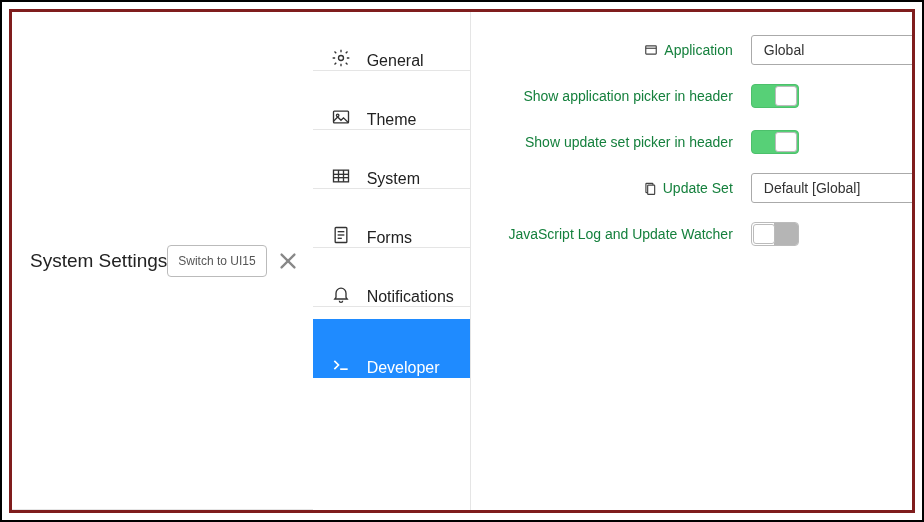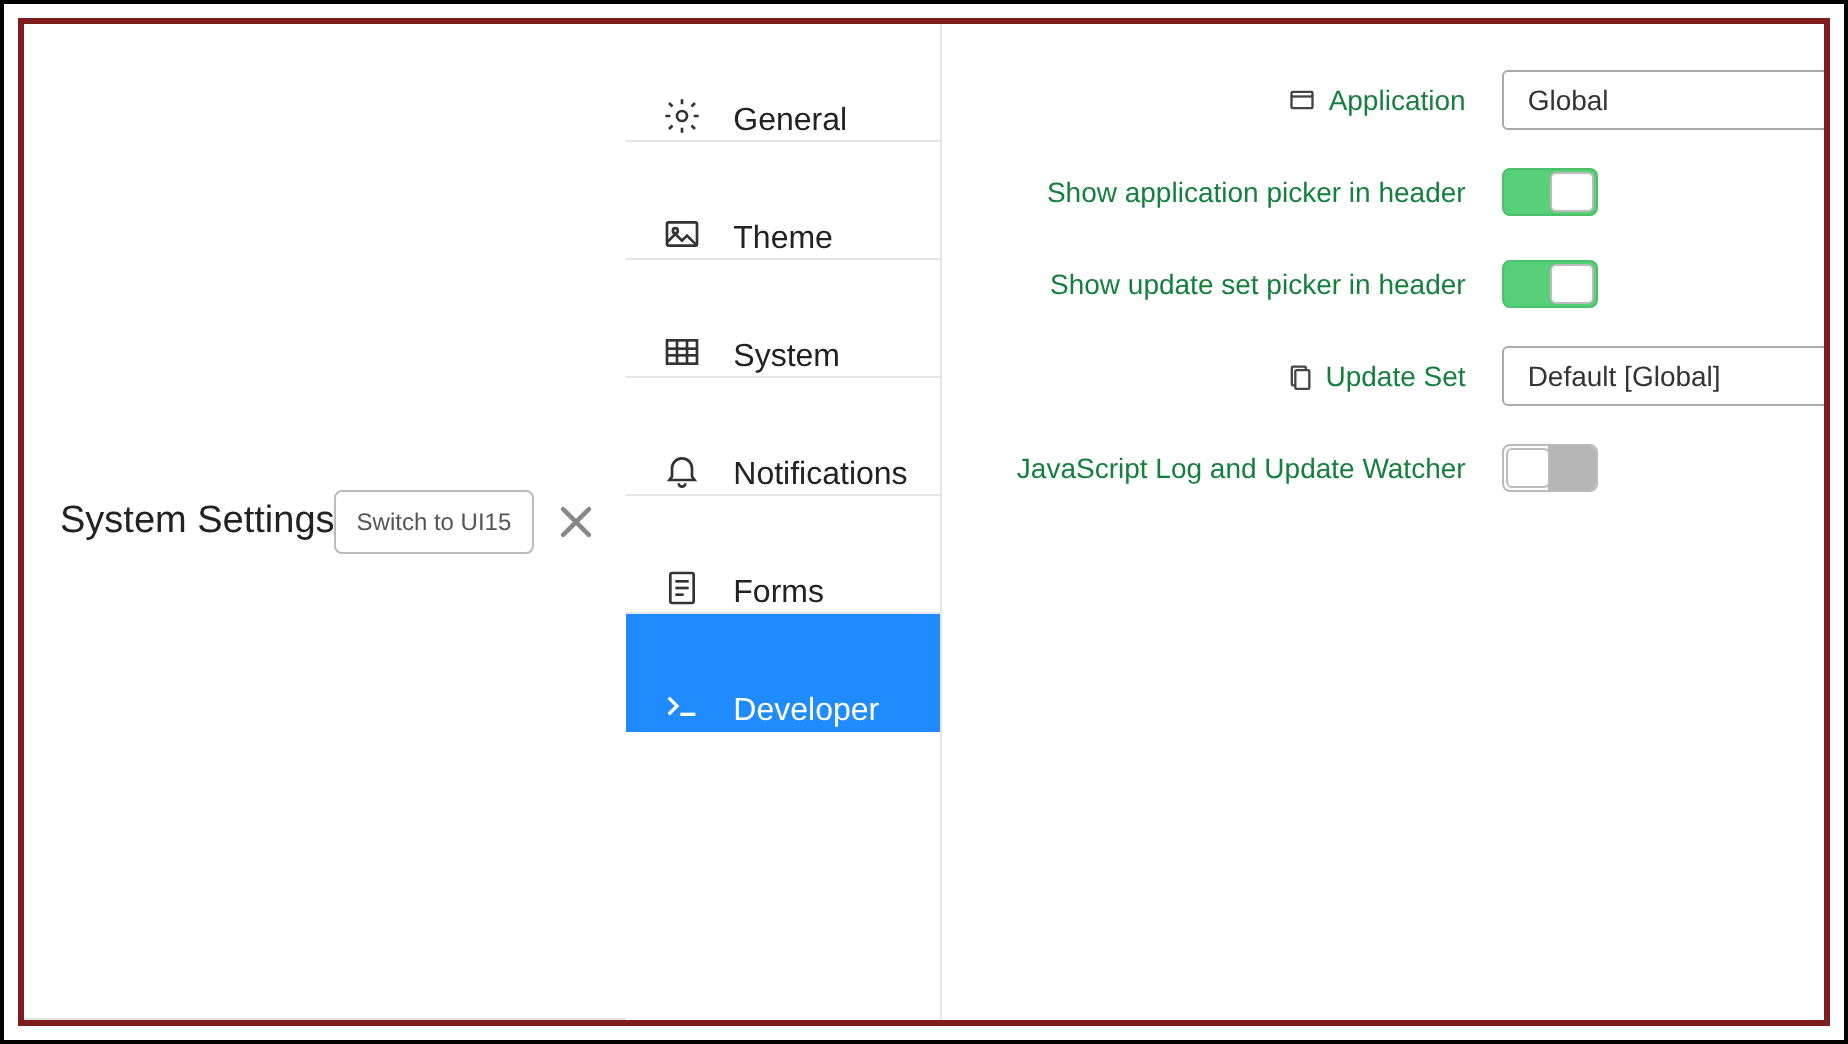--- a/index.html
+++ b/index.html
@@ -67,20 +67,21 @@
     height: 59px;
     padding: 0 16px;
     border-bottom: 1px solid #e5e5e5;
     cursor: pointer;
     font-size: 16px;
   }
   .sidebar-item.active {
     background: #1f8bff;
     color: #fff;
     border-bottom: 1px solid #1f8bff;
+    margin-top: 12px;
   }
   .sidebar-item .icon {
     width: 24px;
     height: 24px;
     margin-right: 14px;
     display: inline-flex;
     align-items: center;
     justify-content: center;
     color: #333;
   }
@@ -214,37 +215,37 @@
                 <line x1="9" y1="5" x2="9" y2="19"></line>
                 <line x1="15" y1="5" x2="15" y2="19"></line>
               </svg>
           </span>
           <span>System</span>
         </div>
 
         <div class="sidebar-item">
           <span class="icon">
             <svg viewBox="0 0 24 24" width="20" height="20" fill="none" stroke="currentColor" stroke-width="1.6">
-                <path d="M6 16V11a6 6 0 1 1 12 0v5l1.5 2H4.5L6 16z"></path>
-                <path d="M10 20a2 2 0 0 0 4 0"></path>
-              </svg>
-          </span>
-          <span>Notifications</span>
-        </div>
-
-        <div class="sidebar-item">
-          <span class="icon">
-            <svg viewBox="0 0 24 24" width="20" height="20" fill="none" stroke="currentColor" stroke-width="1.6">
                 <rect x="5" y="3" width="14" height="18" rx="1"></rect>
                 <line x1="8" y1="8" x2="16" y2="8"></line>
                 <line x1="8" y1="12" x2="16" y2="12"></line>
                 <line x1="8" y1="16" x2="13" y2="16"></line>
               </svg>
           </span>
           <span>Forms</span>
+        </div>
+
+        <div class="sidebar-item">
+          <span class="icon">
+            <svg viewBox="0 0 24 24" width="20" height="20" fill="none" stroke="currentColor" stroke-width="1.6">
+                <path d="M6 16V11a6 6 0 1 1 12 0v5l1.5 2H4.5L6 16z"></path>
+                <path d="M10 20a2 2 0 0 0 4 0"></path>
+              </svg>
+          </span>
+          <span>Notifications</span>
         </div>
 
         <div class="sidebar-item active">
           <span class="icon">
             <svg viewBox="0 0 24 24" width="20" height="20" fill="none" stroke="currentColor" stroke-width="2">
                 <polyline points="4 7 9 12 4 17"></polyline>
                 <line x1="11" y1="17" x2="20" y2="17"></line>
               </svg>
           </span>
           <span>Developer</span>

